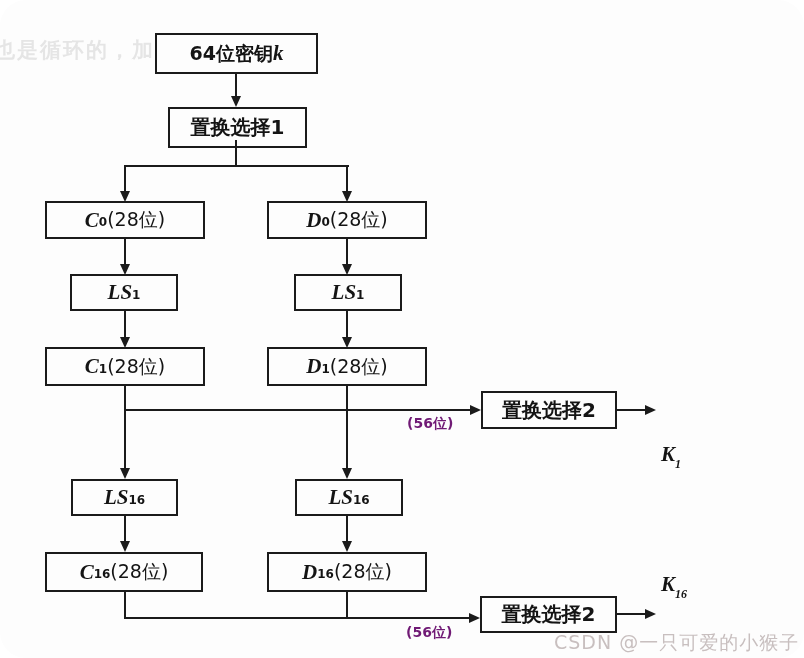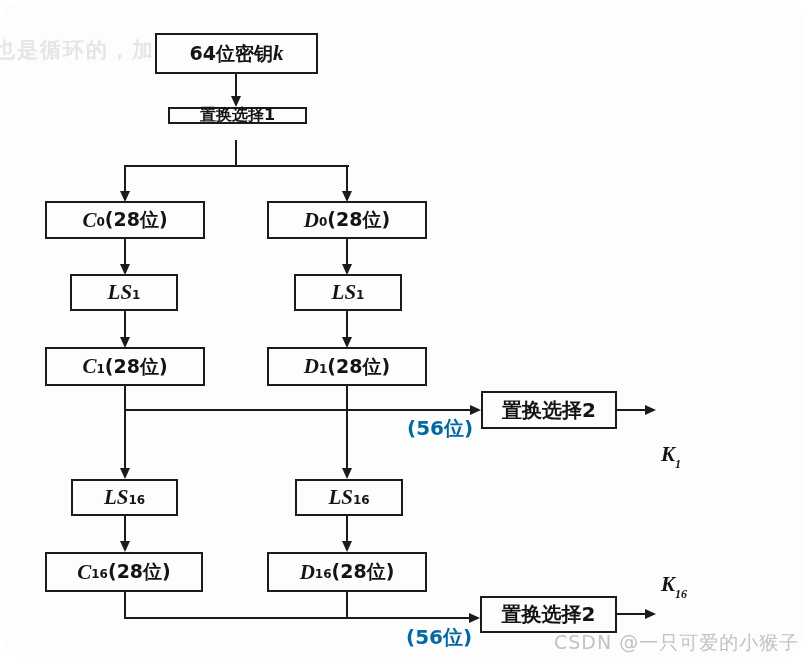--- a/index.html
+++ b/index.html
@@ -35,21 +35,21 @@
     font-weight: bold;
     font-size: 21px;
   }
   .box sub, .freevar sub {
     font-size: 12px;
     font-weight: bold;
     line-height: 0;
     position: relative;
     bottom: -2px;
   }
-  .suffix { font-weight: bold; }
+  .suffix { font-weight: normal; }
   .vline {
     position: absolute;
     width: 2px;
     background: #1b1b1b;
   }
   .hline {
     position: absolute;
     height: 2px;
     background: #1b1b1b;
   }
@@ -63,22 +63,22 @@
   .arr-right {
     position: absolute;
     width: 0; height: 0;
     border-top: 5px solid transparent;
     border-bottom: 5px solid transparent;
     border-left: 11px solid #1b1b1b;
   }
   .freelabel {
     position: absolute;
     font-weight: bold;
-    color: #0369a1;
-    font-size: 20px;
+    color: #701a75;
+    font-size: 14px;
     white-space: nowrap;
   }
   .freevar {
     position: absolute;
     font-family: "Liberation Serif", "DejaVu Serif", serif;
     font-style: italic;
     font-weight: bold;
     color: #141414;
     font-size: 21px;
     white-space: nowrap;
@@ -111,21 +111,21 @@
   <div class="ghost">也是循环的，加</div>
 
   <div class="box" style="left:155px; top:33px; width:163px; height:41px;text-align:center;">
     <span>64位密钥</span>
       <span class="var">k</span>
   </div>
 
   <div class="vline" style="left:235px; top:74px; height:26px;"></div>
   <div class="arr-down" style="left:231px; top:96px;"></div>
 
-  <div class="box" style="left:168px; top:107px; width:139px; height:17px; font-size:16px;">
+  <div class="box" style="left:168px; top:107px; width:139px; height:41px; font-size:20px;">
     <span>置换选择1</span>
   </div>
 
   <div class="vline" style="left:235px; top:140px; height:27px;"></div>
   <div class="hline" style="left:124px; top:165px; width:225px;"></div>
   <div class="vline" style="left:124px; top:165px; height:28px;"></div>
   <div class="arr-down" style="left:120px; top:191px;"></div>
   <div class="vline" style="left:346px; top:165px; height:28px;"></div>
   <div class="arr-down" style="left:342px; top:191px;"></div>
 

